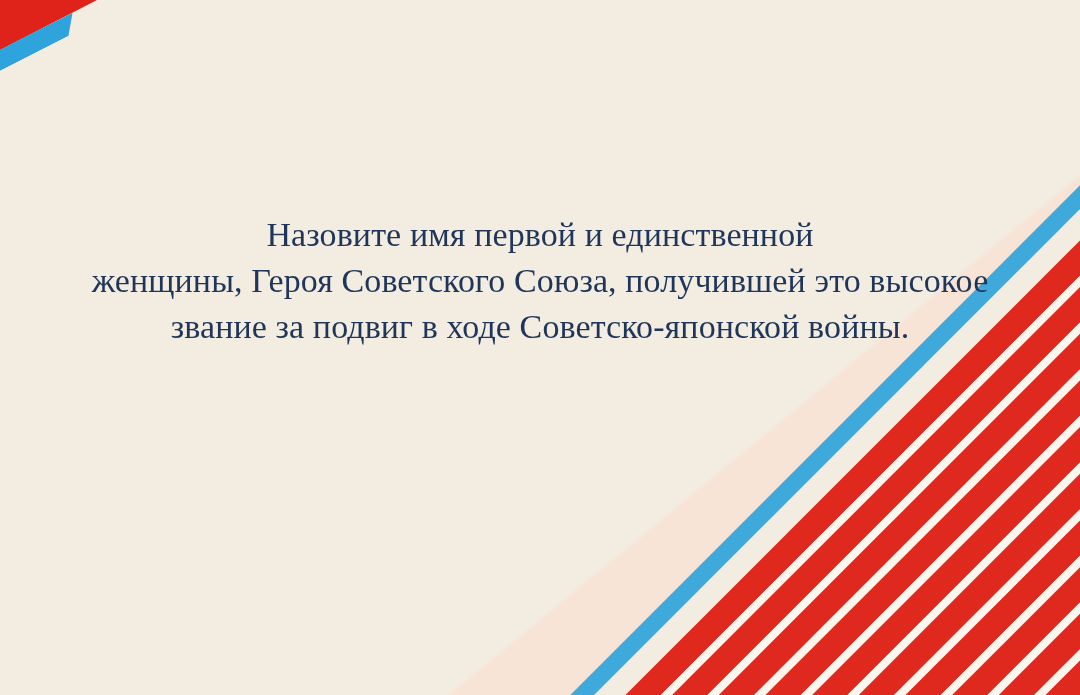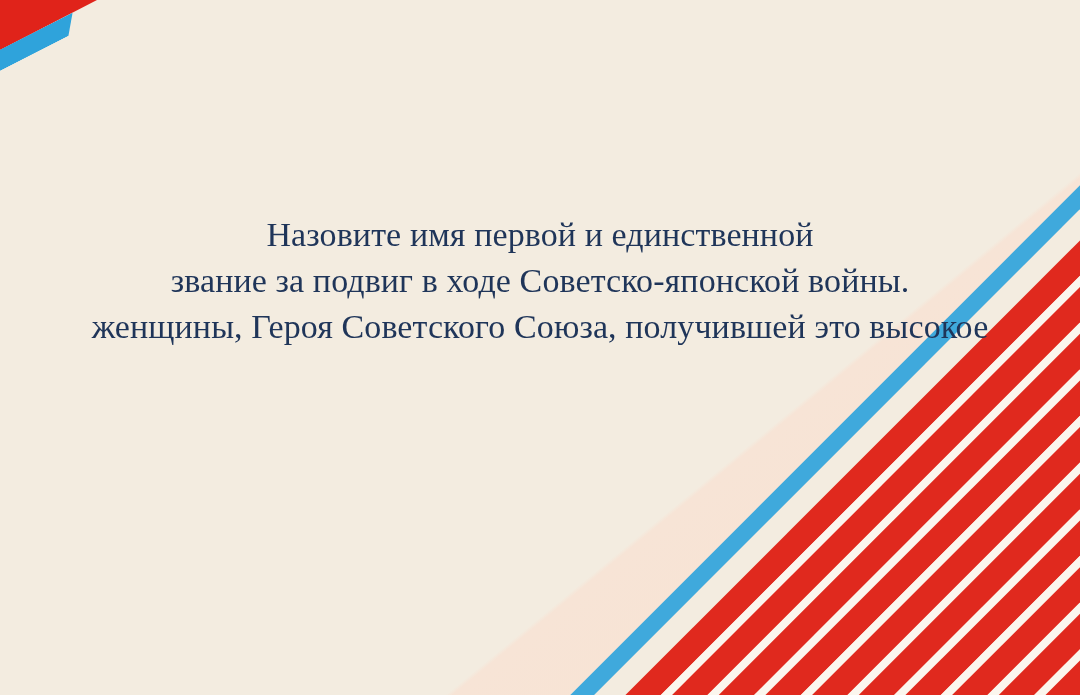--- a/index.html
+++ b/index.html
@@ -164,17 +164,17 @@
     <div class="stripe red" style="top:1070px;height:25px;"></div>
     <div class="stripe white" style="top:1095px;height:8px;"></div>
     <div class="stripe red" style="top:1103px;height:25px;"></div>
   </div>
 
   <div class="tl-red"></div>
   <div class="tl-blue"></div>
 
   <div class="question">
     <span class="qline">Назовите имя первой и единственной</span>
+    <span class="qline">женщины, Героя Советского Союза, получившей это высокое</span>
     <span class="qline">звание за подвиг в ходе Советско-японской войны.</span>
-    <span class="qline">женщины, Героя Советского Союза, получившей это высокое</span>
   </div>
 
 </div>
 
 </body></html>

